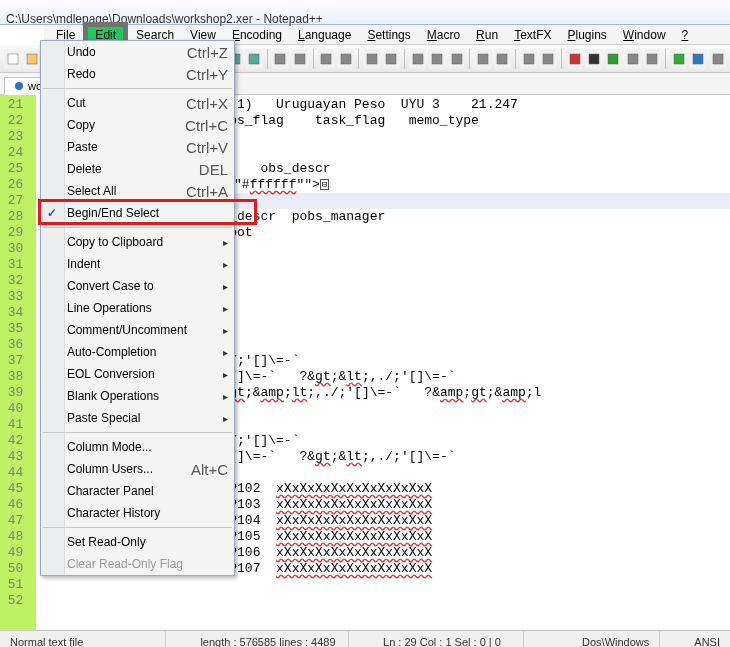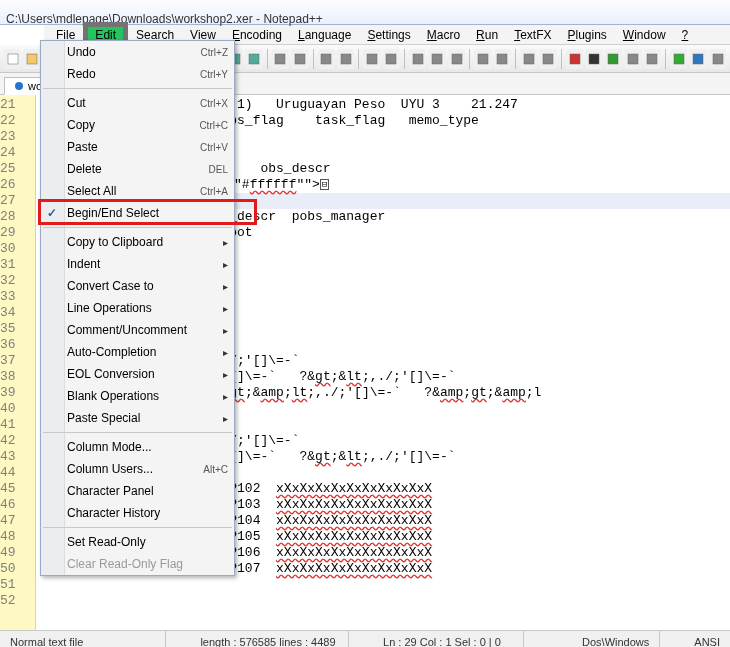--- a/index.html
+++ b/index.html
@@ -89,23 +89,23 @@
     display: flex;
     height: calc(100% - 20px - 20px - 28px - 22px - 22px);
     background: #fff;
     font-family: "Courier New", monospace;
     font-size: 13px;
     white-space: pre;
     overflow: hidden;
   }
   .gutter {
     width: 36px;
-    background: #fef9c3;
+    background: #bef264;
     color: #808080;
-    text-align: left;
+    text-align: center;
     padding: 2px 4px 0 0;
     border-right: 1px solid #d0d0d0;
     line-height: 16px;
   }
   .code {
     flex: 1;
     padding: 2px 0 0 6px;
     line-height: 16px;
     color: #000;
     overflow: hidden;
@@ -131,21 +131,21 @@
   }
   .dropdown .dd-row {
     display: flex;
     align-items: center;
     height: 22px;
     padding: 0 6px 0 26px;
     position: relative;
   }
   .dropdown .dd-row.disabled { color:#9a9a9a;justify-content:flex-end; }
   .dropdown .dd-row .label { flex:1; }
-  .dropdown .dd-row .accel { color:#555; font-size:10px; }
+  .dropdown .dd-row .accel { color:#555; font-size:15px; }
   .dropdown .dd-row .sub { position:absolute; right:6px; font-size:10px; color:#333; }
   .dropdown .dd-sep { height:1px; background:#c8c8c8; margin: 3px 2px; }
   .dropdown .dd-row .check {
     position:absolute; left:6px; color:#2a5ab0; font-weight:bold;
   }
   .dropdown .gutter-strip {
     position:absolute; left:0; top:0; bottom:0; width:24px;
     background:#ecedef; border-right:1px solid #dcdce0;
     z-index:-1;
   }

